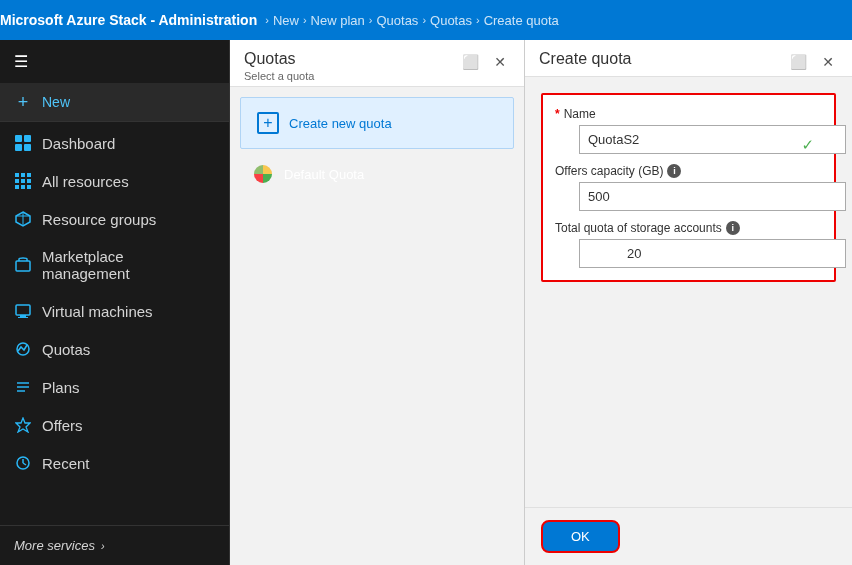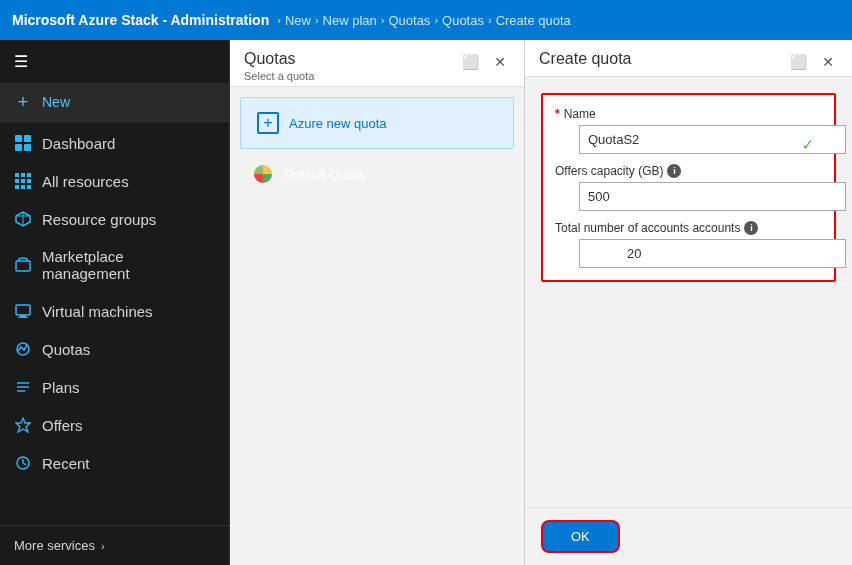--- a/index.html
+++ b/index.html
@@ -12,21 +12,21 @@
       overflow: hidden;
       color: #fff;
     }
 
     
     .top-bar {
       background: #0078d4;
       height: 40px;
       display: flex;
       align-items: center;
-      padding: 0 12px;
+      padding: 0 0;
       gap: 8px;
       text-align: right;
     }
     .top-bar-title {
       font-size: 14px;
       font-weight: 600;
       color: #fff;
       white-space: nowrap;
     }
     .breadcrumb {
@@ -84,20 +84,21 @@
       width: 18px;
       height: 18px;
       display: flex;
       align-items: center;
       justify-content: center;
       flex-shrink: 0;
     }
     .sidebar-bottom {
       margin-top: auto;
       border-top: 1px solid #333;
+      font-style: italic;
     }
     .more-services {
       display: flex;
       align-items: center;
       gap: 6px;
       padding: 12px 14px;
       cursor: pointer;
       color: #d4d4d4;
     }
 
@@ -436,21 +437,21 @@
           <div class="panel-subtitle">Select a quota</div>
         </div>
         <div class="panel-controls">
           <button class="panel-btn" title="Minimize">⬜</button>
           <button class="panel-btn" title="Close">✕</button>
         </div>
       </div>
       <div class="panel-content">
         <button class="create-quota-btn">
           <div class="create-quota-plus">+</div>
-          <span>Azure new quota</span>
+          <span>Create new quota</span>
         </button>
         <div class="quota-item">
           <svg class="quota-pie" viewBox="0 0 22 22">
             <circle cx="11" cy="11" r="9" fill="#e0e0e0"></circle>
             <path d="M11 11 L11 2 A9 9 0 0 1 20 11 Z" fill="#f9c74f"></path>
             <path d="M11 11 L20 11 A9 9 0 0 1 11 20 Z" fill="#4caf50"></path>
             <path d="M11 11 L11 20 A9 9 0 0 1 2 11 Z" fill="#f94144"></path>
             <path d="M11 11 L2 11 A9 9 0 0 1 11 2 Z" fill="#90be6d"></path>
           </svg>
           <span>Default Quota</span>
@@ -480,21 +481,21 @@
 
           
           <div class="form-label">
             <span>Offers capacity (GB)</span>
             <span class="info-icon">i</span>
           </div>
           <input type="text" class="form-input" value="500" style="">
 
           
           <div class="form-label">
-            <span>Total number of accounts accounts</span>
+            <span>Total quota of storage accounts</span>
             <span class="info-icon">i</span>
           </div>
           <input type="text" class="form-input" style="margin-bottom: 0px; padding-left: 47px;" value="20">
         </div>
       </div>
       <div class="create-panel-footer">
         <button class="ok-button">OK</button>
       </div>
     </div>
 

